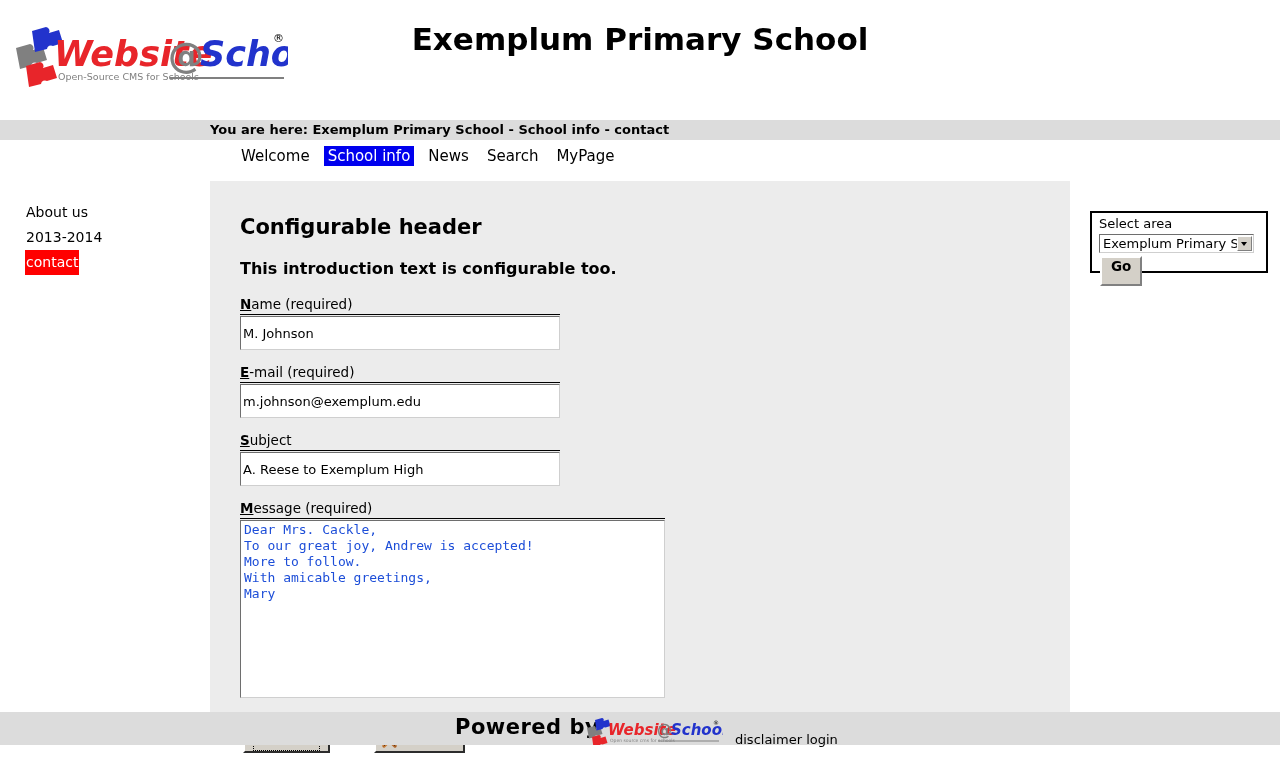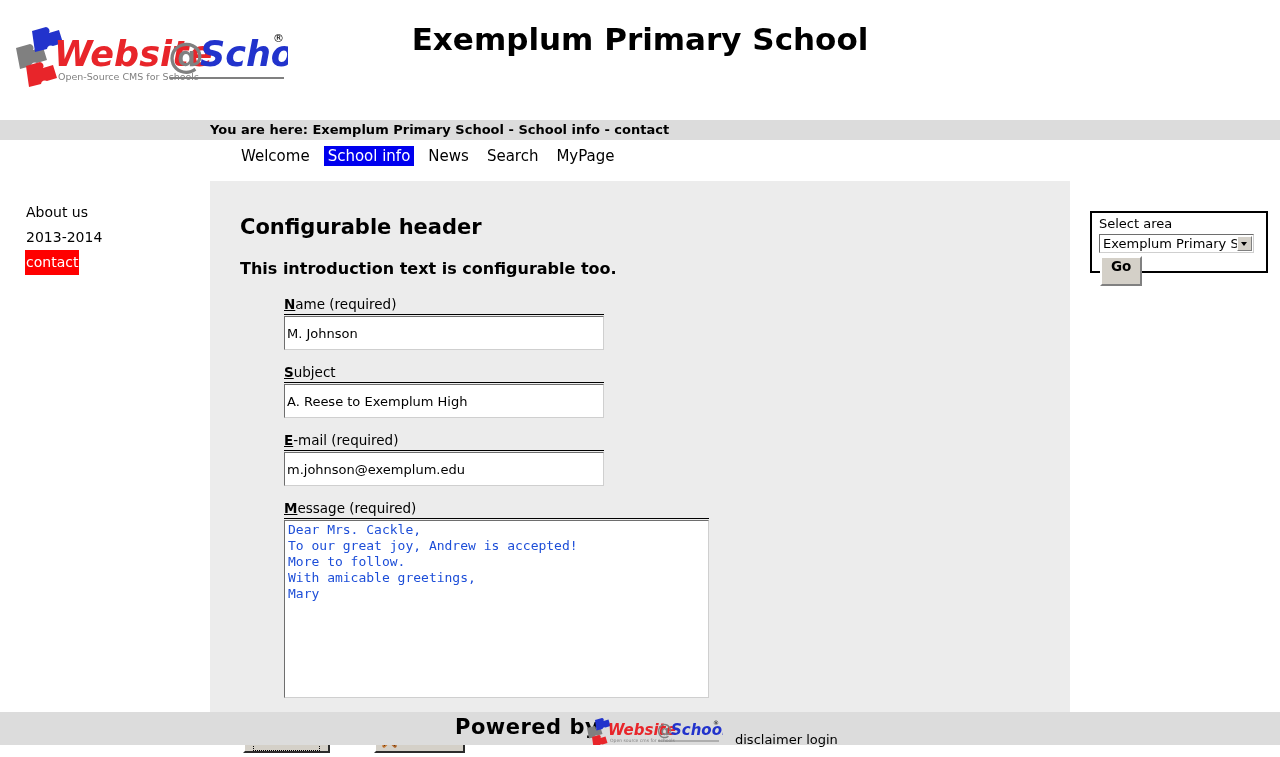--- a/index.html
+++ b/index.html
@@ -169,21 +169,21 @@
     font-weight: bold;
     font-family: "DejaVu Sans", "Liberation Sans", sans-serif;
   }
   .intro {
     margin: 0 0 18px 0;
     font-size: 16px;
     font-weight: bold;
   }
 
   
-  .field { margin-bottom: 14px; margin-left: 44px; }
+  .field { margin-bottom: 14px; }
   .field-label {
     display: block;
     font-size: 13.5px;
     padding-bottom: 2px;
     border-bottom: 1px solid #000;
     width: 320px;
     box-sizing: border-box;
     margin-bottom: 0px;
   }
   .field-label.wide { width: 425px; }
@@ -426,27 +426,27 @@
 
     <h1 class="page-head">Configurable header</h1>
     <p class="intro">This introduction text is configurable too.</p>
 
     <div class="field">
       <label class="field-label"><u>N</u><span>ame (required)</span></label>
       <input class="txt" type="text" value="M. Johnson" style="">
     </div>
 
     <div class="field">
+      <label class="field-label"><u>E</u><span>-mail (required)</span></label>
+      <input class="txt" type="text" value="m.johnson@exemplum.edu" style="">
+    </div>
+
+    <div class="field">
       <label class="field-label"><u>S</u><span>ubject</span></label>
       <input class="txt" type="text" value="A. Reese to Exemplum High" style="">
-    </div>
-
-    <div class="field">
-      <label class="field-label"><u>E</u><span>-mail (required)</span></label>
-      <input class="txt" type="text" value="m.johnson@exemplum.edu" style="">
     </div>
 
     <div class="field">
       <label class="field-label wide"><u>M</u><span>essage (required)</span></label>
       <textarea class="msg" style="">Dear Mrs. Cackle,
 To our great joy, Andrew is accepted!
 More to follow.
 With amicable greetings,
 Mary</textarea>
     </div>

